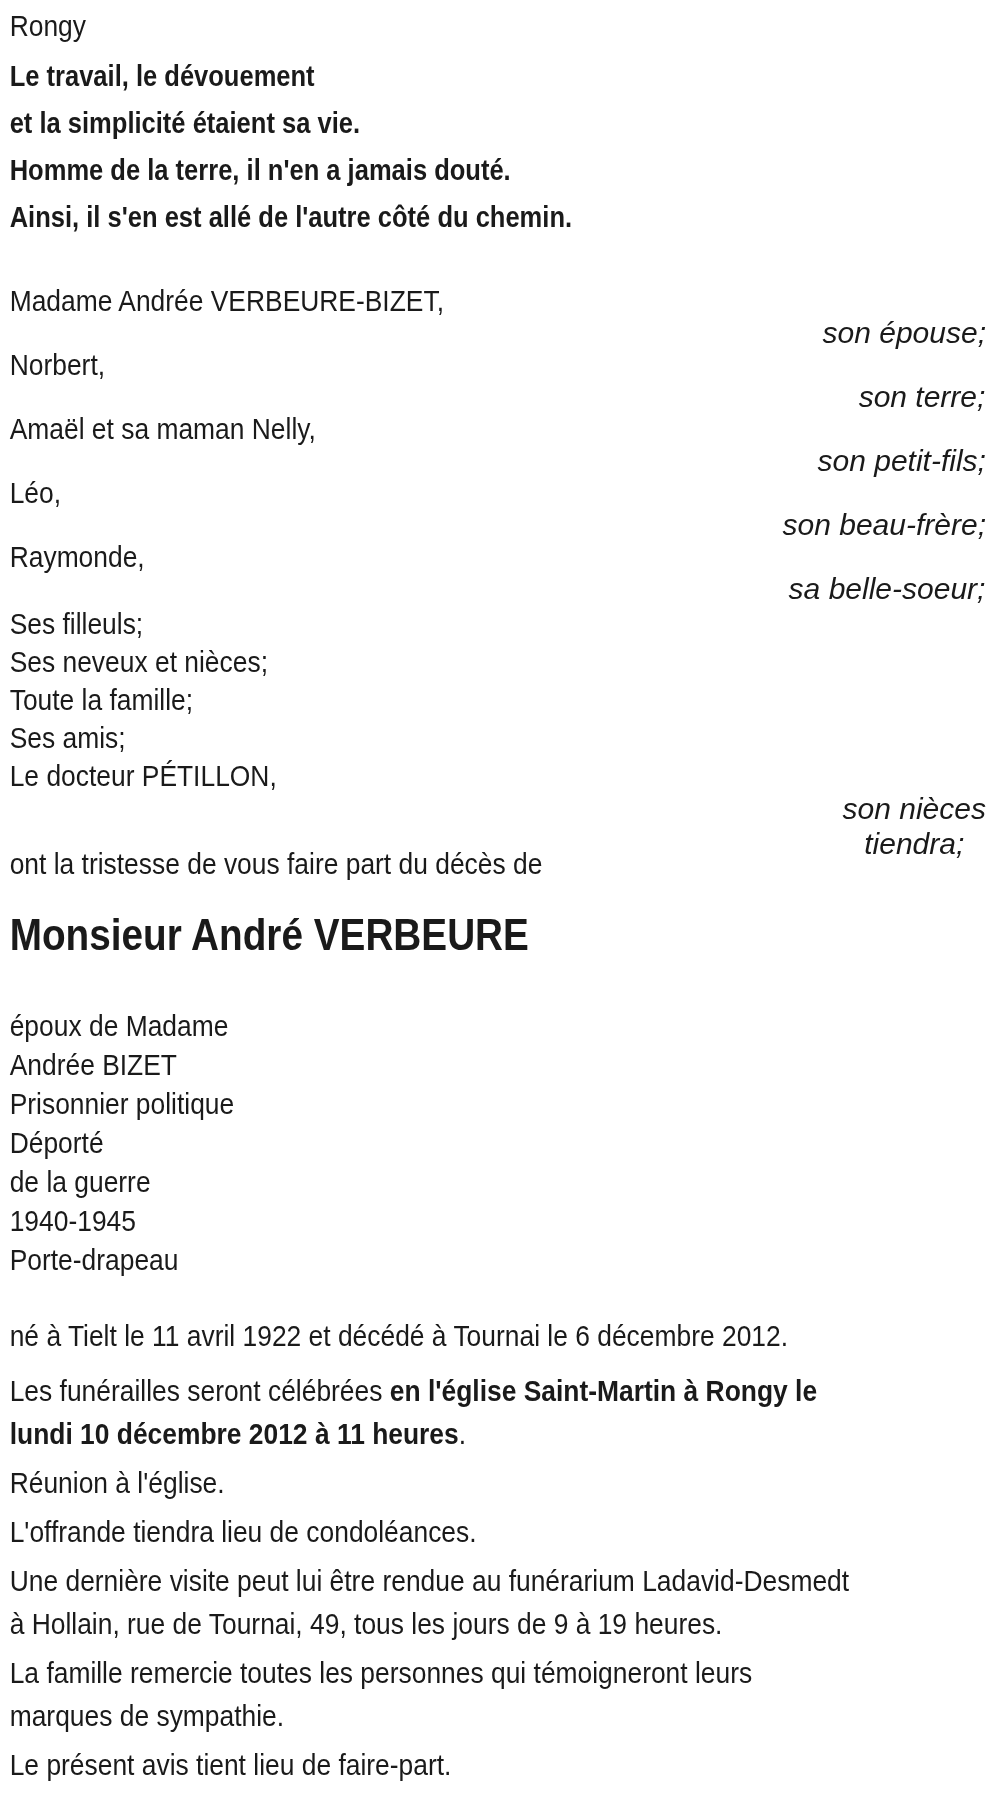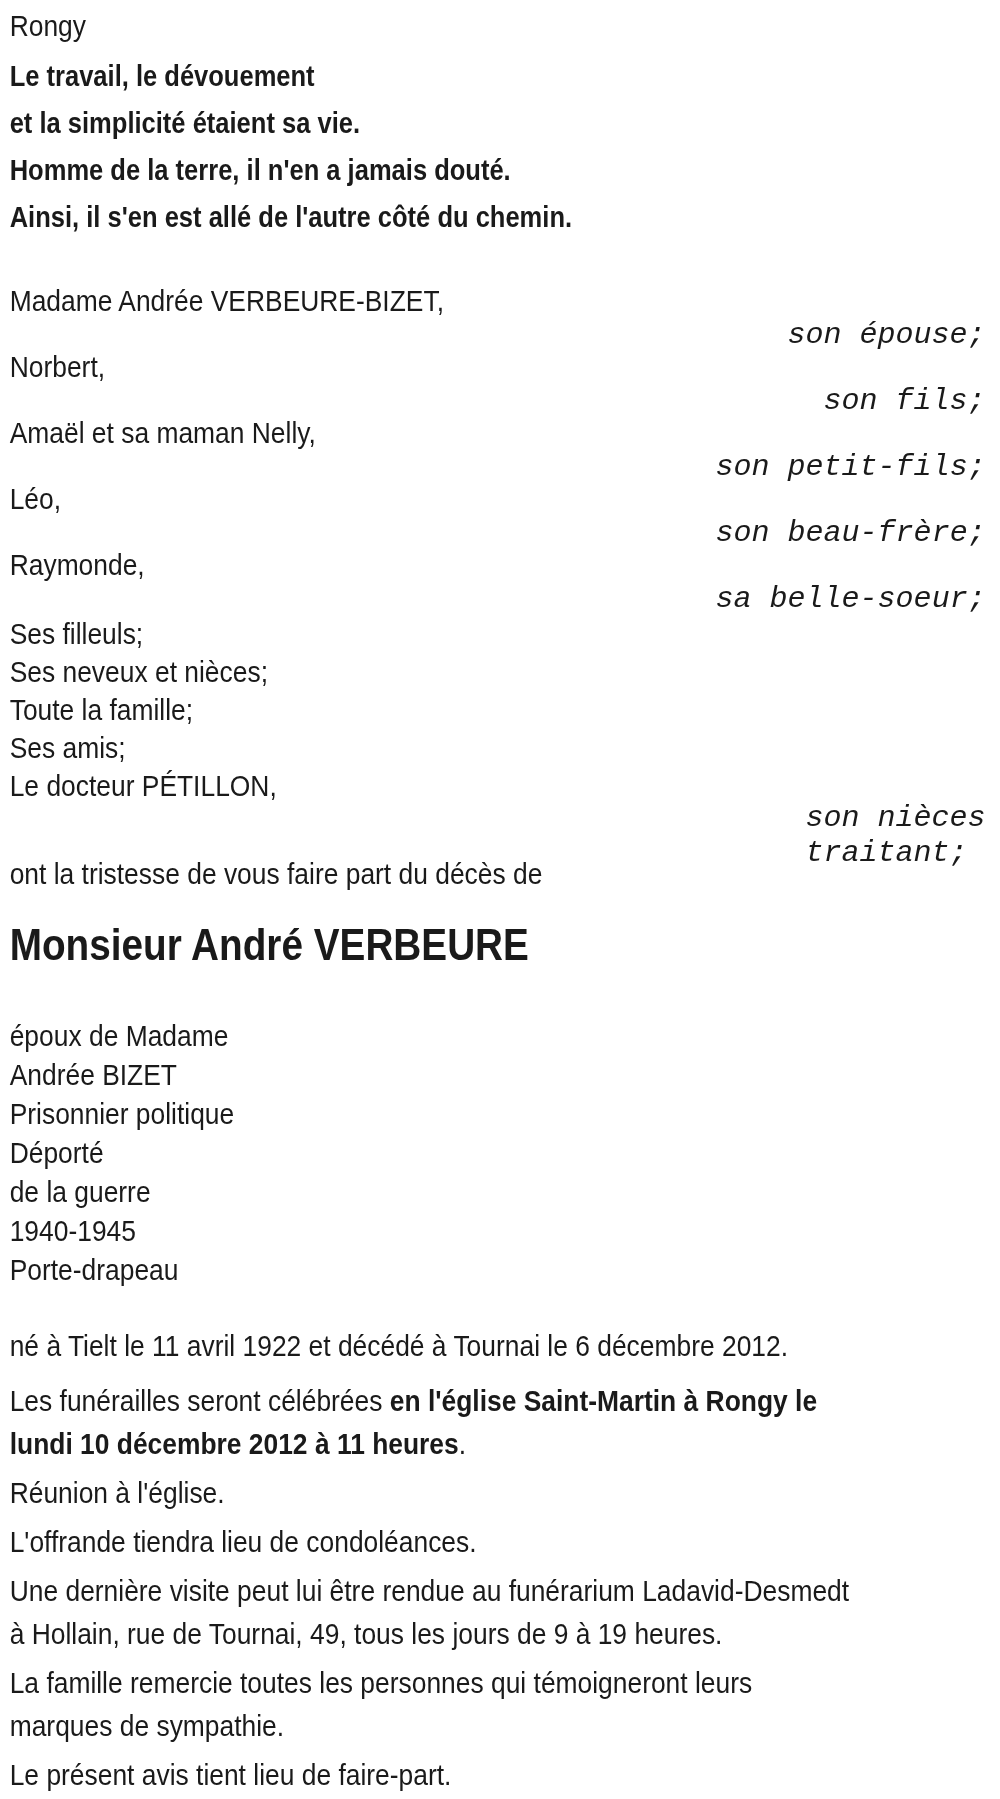--- a/index.html
+++ b/index.html
@@ -28,22 +28,21 @@
   .epitaph p { font-size: 29px; font-weight: 700; line-height: 47px; }
 
   .family  { margin-top: 44px; }
   .pname   { font-size: 30px; line-height: 32px; }
   .prel    { font-size: 30px; line-height: 32px; text-align: right; font-style: italic; }
   .prel > span,
   .doc-rel > span {
     display: inline-block;
     transform: scaleX(1.1364);   
     transform-origin: 100% 50%;
-    text-align: left;
-    font-family: Liberation Mono, monospace;
+    text-align: center;
   }
   .slist-item { font-size: 30px; line-height: 38px; }
   .doc-name   { font-size: 30px; line-height: 38px; }
   .doc-rel    { font-size: 30px; line-height: 35px; margin-top: -4px; text-align: right; font-style: italic; }
 
   .announce { font-size: 30px; line-height: 34px; margin-top: -14px; }
 
   h1.deceased { font-size: 44px; line-height: 52px; font-weight: 700; margin-top: 28px; }
 
   .attrs { margin-top: 45px; }
@@ -71,21 +70,21 @@
 
   <div class="family">
 
     <div>
       <div class="pname">Madame Andrée VERBEURE-BIZET,</div>
       <div class="prel"><span>son épouse;</span></div>
     </div>
 
     <div>
       <div class="pname">Norbert,</div>
-      <div class="prel"><span>son fils;</span></div>
+      <div class="prel"><span>son terre;</span></div>
     </div>
 
     <div>
       <div class="pname">Amaël et sa maman Nelly,</div>
       <div class="prel"><span>son petit-fils;</span></div>
     </div>
 
     <div>
       <div class="pname">Léo,</div>
       <div class="prel"><span>son beau-frère;</span></div>
@@ -96,21 +95,21 @@
       <div class="prel"><span>sa belle-soeur;</span></div>
     </div>
 
     <div class="slist-item">Ses filleuls;</div>
     <div class="slist-item">Ses neveux et nièces;</div>
     <div class="slist-item">Toute la famille;</div>
     <div class="slist-item">Ses amis;</div>
 
     <div class="doc-name">Le docteur PÉTILLON,</div>
     <div class="doc-rel">
-      <span><span>son nièces</span><br><span>traitant;</span></span>
+      <span><span>son nièces</span><br><span>tiendra;</span></span>
     </div>
   </div>
 
   <p class="announce">ont la tristesse de vous faire part du décès de</p>
 
   <h1 class="deceased">Monsieur André VERBEURE</h1>
 
   <div class="attrs">
     <div>époux de Madame</div>
     <div>Andrée BIZET</div>

